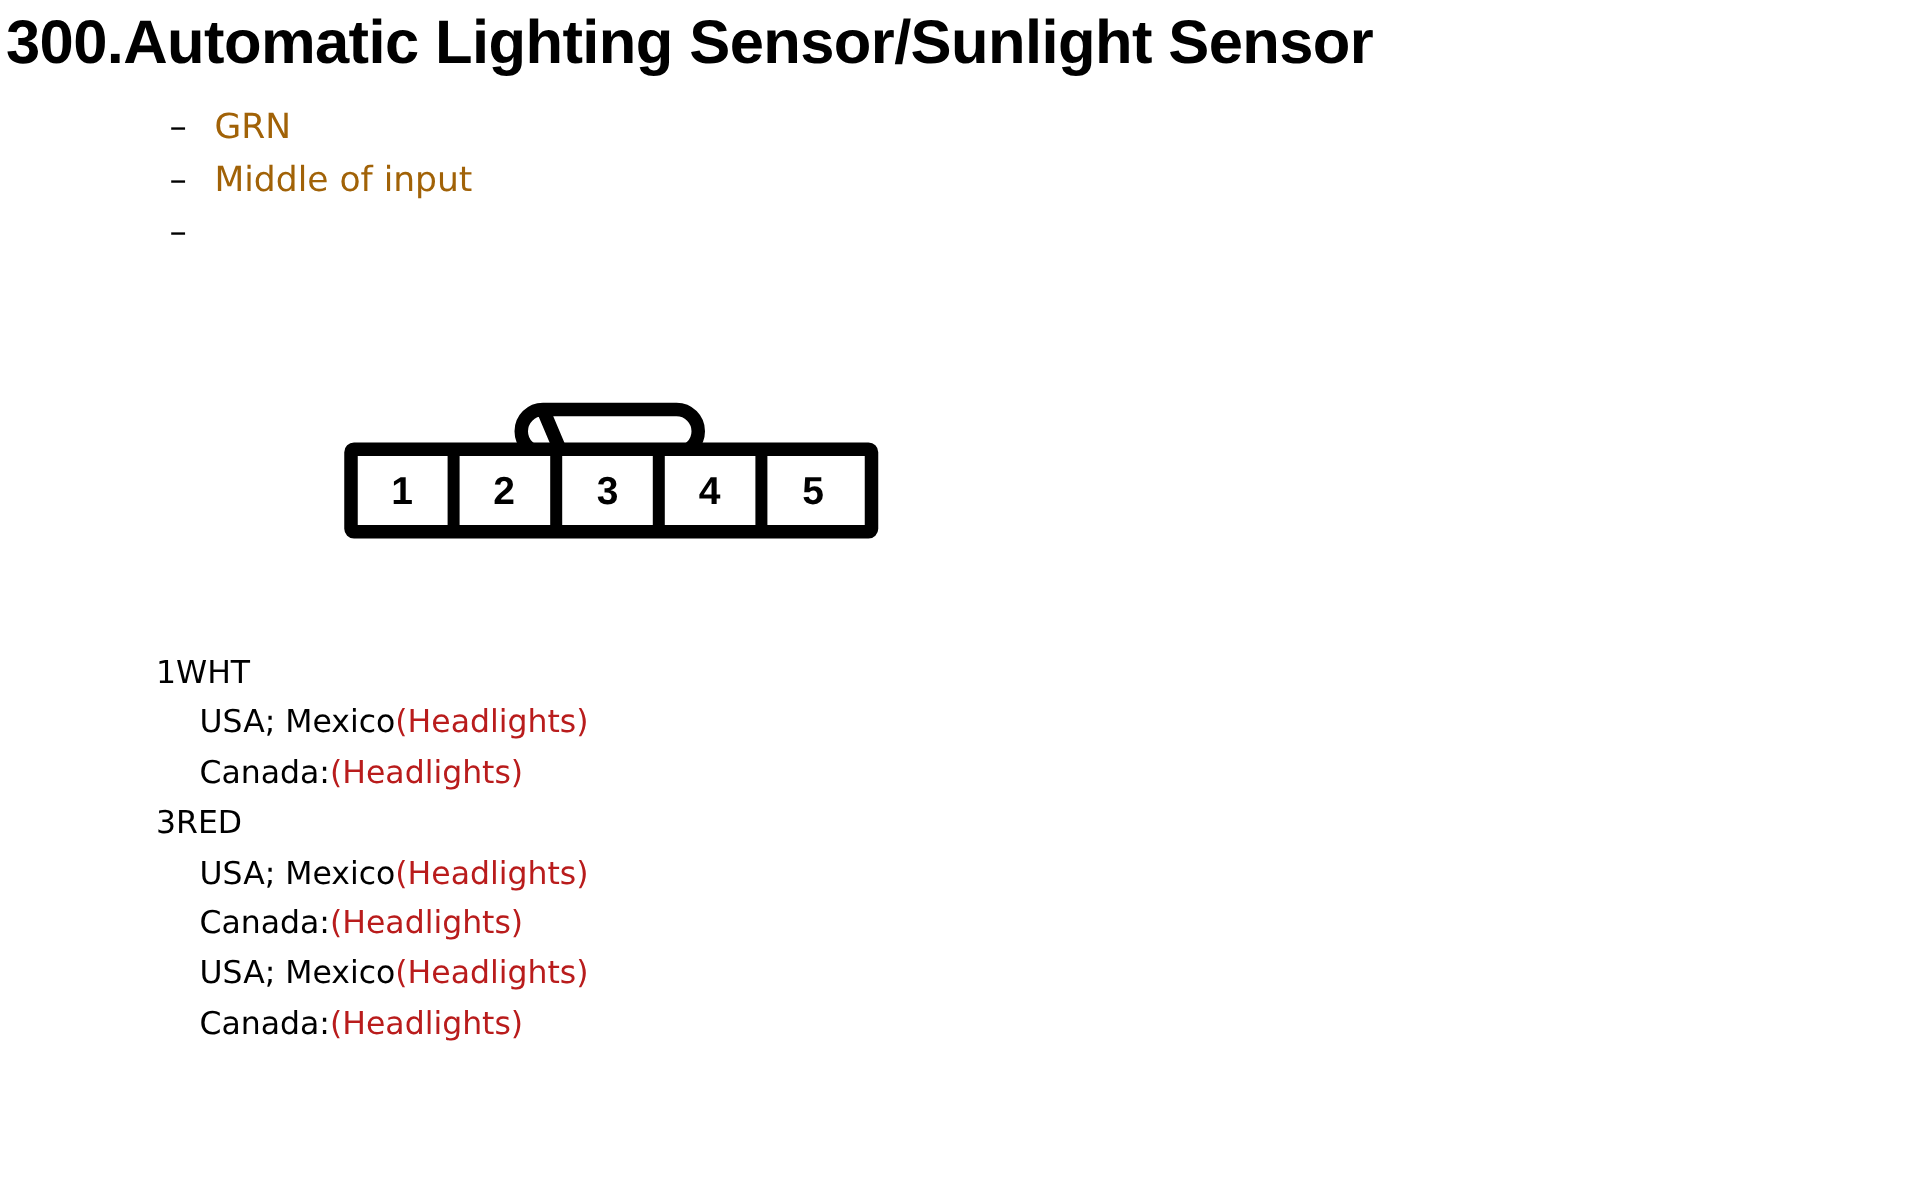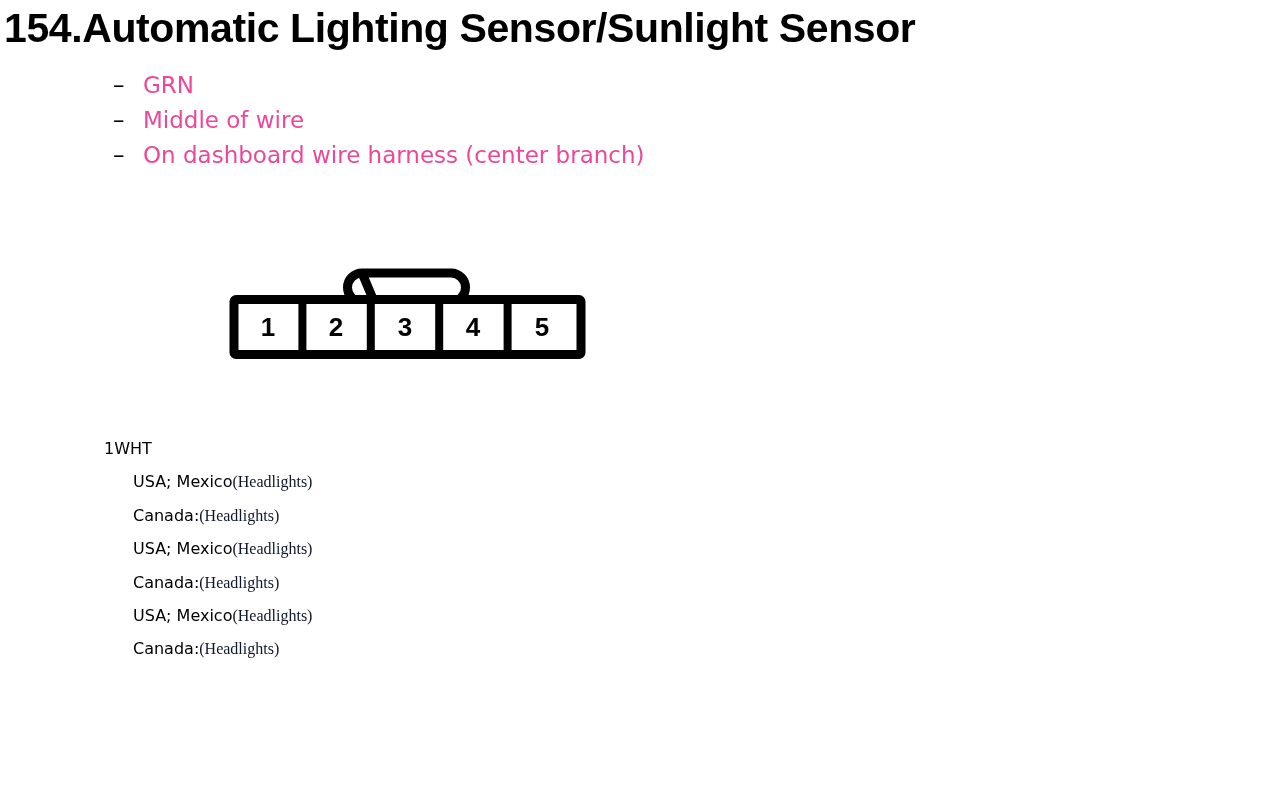--- a/index.html
+++ b/index.html
@@ -47,72 +47,71 @@
     font-size: 23px;
     line-height: 35px;
     color: #000000;
     white-space: nowrap;
   }
   .note-dash {
     width: 30px;
     flex: 0 0 30px;
     color: #000000;
   }
-  .note-text { color: #ec4899; }
+  .note-text { color: #a16207; }
 
   
   #connector-diagram {
     position: absolute;
     left: 225px;
     top: 243px;
     width: 365px;
     height: 120px;
   }
   #connector-diagram svg { display: block; }
 
   
   #pin-list {
     position: absolute;
     left: 104px;
     top: 432px;
     width: 1000px;
     font-family: "DejaVu Sans", sans-serif;
-    font-size: 16px;
+    font-size: 21px;
     line-height: 33.4px;
     color: #000000;
   }
   .pin-head {
     white-space: nowrap;
     color: #000000;
   }
   .pin-sub {
     white-space: nowrap;
     padding-left: 29px;
     color: #000000;
   }
-  .blue { color: #0f172a; font-family: Liberation Serif, serif; }
+  .blue { color: #b91c1c; }
   .gap2 { white-space: pre; }
 </style>
 </head>
 <body>
 
-<div id="page-title">154.Automatic Lighting Sensor/Sunlight Sensor</div>
+<div id="page-title">300.Automatic Lighting Sensor/Sunlight Sensor</div>
 
 <div id="notes-list">
   <div class="note-row">
     <span class="note-dash">–</span>
     <span class="note-text">GRN</span>
   </div>
   <div class="note-row">
     <span class="note-dash">–</span>
-    <span class="note-text">Middle of wire</span>
+    <span class="note-text">Middle of input</span>
   </div>
   <div class="note-row">
     <span class="note-dash">–</span>
-    <span class="note-text">On dashboard wire harness (center branch)</span>
   </div>
 </div>
 
 <div id="connector-diagram">
   <svg width="365" height="120" viewBox="0 0 365 120" xmlns="http://www.w3.org/2000/svg">
 
     <g fill="none" stroke="#000000" stroke-width="9" stroke-linecap="round" stroke-linejoin="round">
       <path d="M 137 30
                L 226 30
                A 14.5 14.5 0 0 1 226 59
@@ -151,20 +150,23 @@
     <span>1WHT</span>
   </div>
   <div class="pin-sub">
     <span>USA; Mexico</span><span class="blue">(Headlights)</span>
   </div>
   <div class="pin-sub">
     <span>Canada:</span><span class="blue">(Headlights)</span>
   </div>
 
 
+  <div class="pin-head">
+    <span>3RED</span>
+  </div>
   <div class="pin-sub">
     <span>USA; Mexico</span><span class="blue">(Headlights)</span>
   </div>
   <div class="pin-sub">
     <span>Canada:</span><span class="blue">(Headlights)</span>
   </div>
 
 
   <div class="pin-sub">
     <span>USA; Mexico</span><span class="blue">(Headlights)</span>

